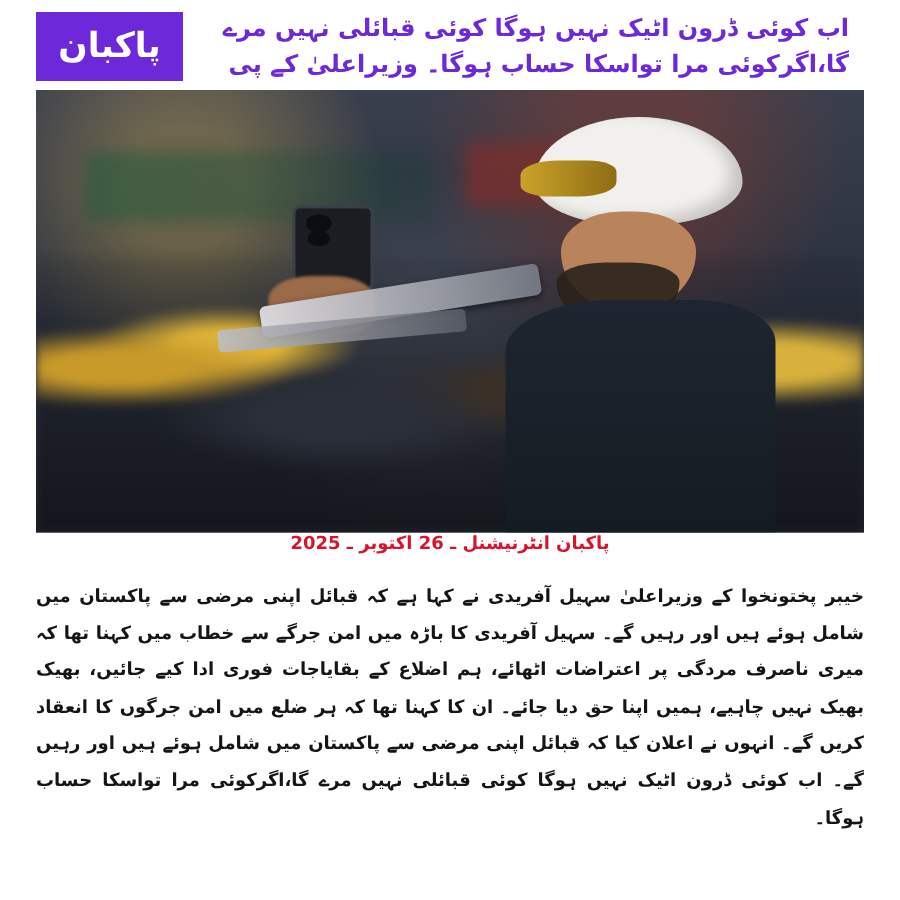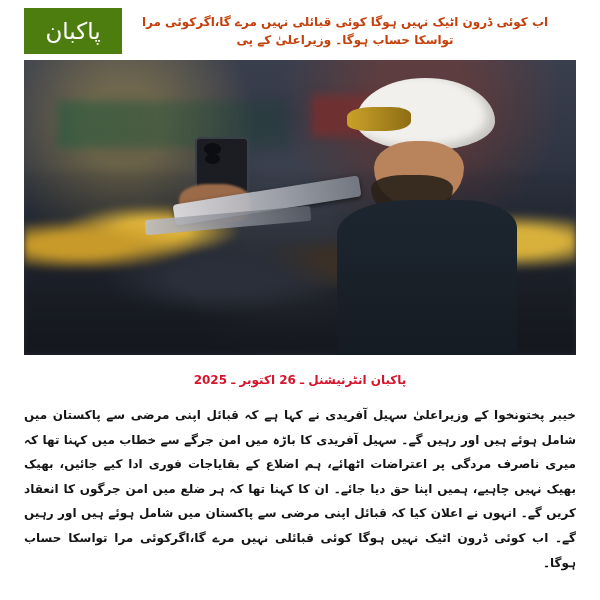--- a/index.html
+++ b/index.html
@@ -25,48 +25,48 @@
   
   .masthead {
     display: flex;
     flex-direction: row-reverse;
     align-items: stretch;
     height: 46px;
     margin-top: 8px;
     gap: 0;
   }
   .brand {
-    background: #4d7c0f;
+    background: #6d28d9;
     color: #ffffff;
     min-width: 98px;
     display: flex;
     align-items: center;
     justify-content: center;
     font-size: 23px;
-    font-weight: normal;
+    font-weight: bold;
     letter-spacing: 0px;
     line-height: 1;
     padding: 0 6px;
     box-sizing: border-box;
     text-align: right;
   }
   .headline-wrap {
     flex: 1;
     display: flex;
     flex-direction: column;
     justify-content: center;
     padding-right: 10px;
     padding-left: 2px;
   }
   .headline {
-    font-size: 12px;
-    font-weight: bold;
-    color: #c2410c;
+    font-size: 16px;
+    font-weight: bold;
+    color: #6d28d9;
     line-height: 1.5;
-    text-align: center;
+    text-align: right;
     direction: rtl;
   }
   .headline .line2 {
     display: block;
   }
 
   
   .photo {
     position: relative;
     width: 552px;
@@ -222,21 +222,20 @@
     width: 13%;
     height: 13%;
     background: #9a6a49;
     border-radius: 40% 40% 30% 30%;
     filter: blur(1px);
   }
 
   
   .byline {
     text-align: center;
-    margin-top: 18px;
     font-size: 12px;
     font-weight: bold;
     color: #d6142b;
     direction: rtl;
   }
 
   
   .article {
     margin-top: 16px;
     direction: rtl;

